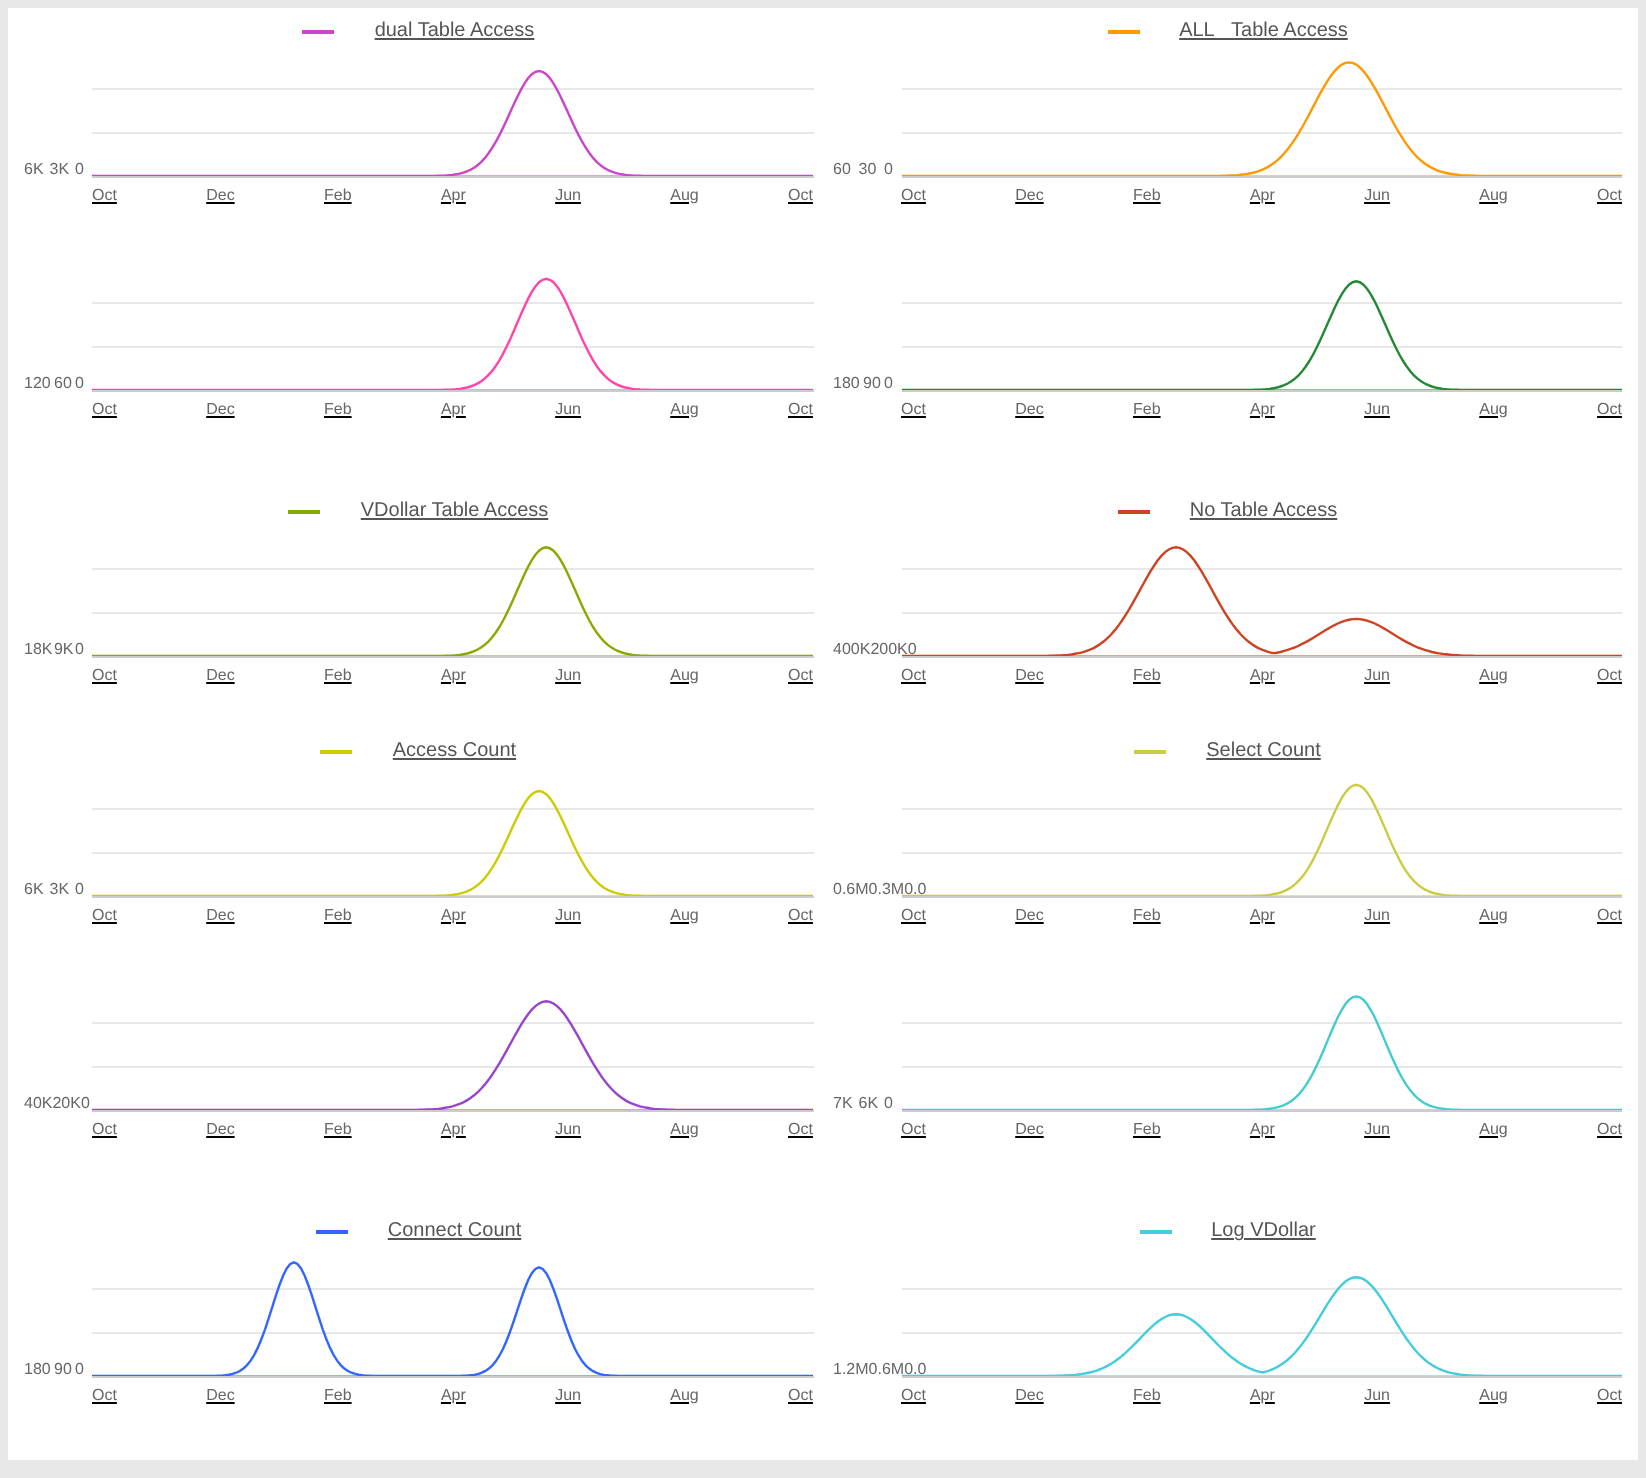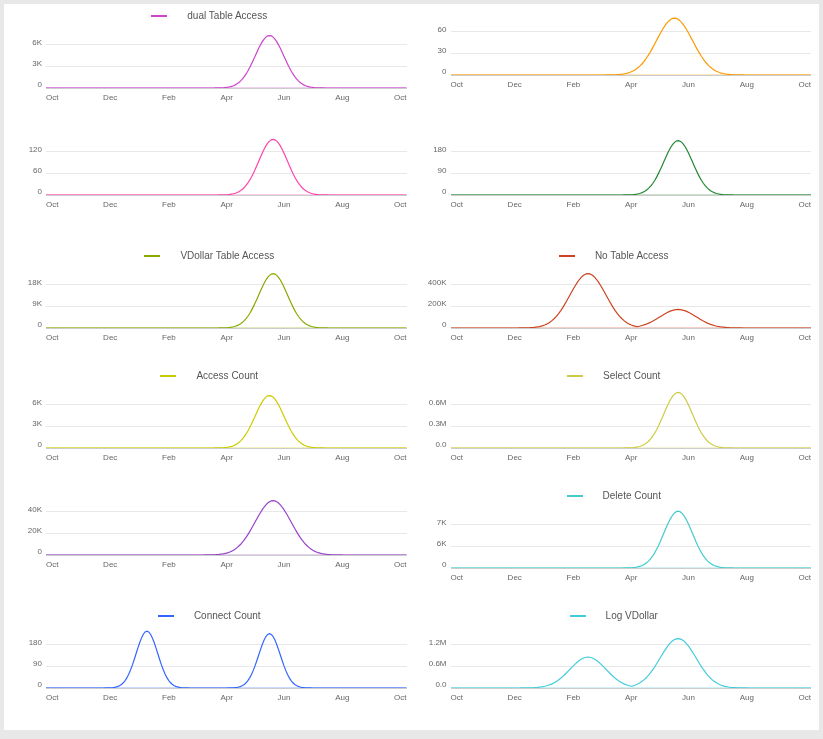--- a/index.html
+++ b/index.html
@@ -27,40 +27,41 @@
     }
     .chart-title {
       text-align: center;
       font-size: 10px;
       color: #555;
       margin-bottom: 2px;
       display: flex;
       align-items: center;
       justify-content: center;
       gap: 20px;
+      text-decoration: underline;
     }
     .legend-line {
       display: inline-block;
       width: 16px;
       height: 2px;
       vertical-align: middle;
     }
     .chart-area {
       position: relative;
       height: 82px;
       width: 100%;
     }
     .y-axis {
       position: absolute;
       left: 0;
-      top: 16px;
+      top: 4px;
       bottom: 16px;
       width: 32px;
       display: flex;
-      flex-direction: column;
+      flex-direction: row;
       justify-content: space-between;
       align-items: flex-end;
       padding-right: 2px;
     }
     .y-label {
       font-size: 8px;
       color: #666;
       line-height: 1;
     }
     .plot-area {
@@ -81,20 +82,21 @@
     }
     .x-axis {
       position: absolute;
       left: 34px;
       right: 0;
       bottom: 0;
       height: 16px;
       display: flex;
       justify-content: space-between;
       align-items: center;
+      text-decoration: underline;
     }
     .x-label {
       font-size: 8px;
       color: #666;
     }
     svg.line-chart {
       position: absolute;
       left: 0;
       top: 0;
       width: 100%;
@@ -130,20 +132,24 @@
           <span class="x-label">Dec</span>
           <span class="x-label">Feb</span>
           <span class="x-label">Apr</span>
           <span class="x-label">Jun</span>
           <span class="x-label">Aug</span>
           <span class="x-label">Oct</span>
         </div>
       </div>
     </div>
     <div class="chart-container">
+      <div class="chart-title">
+        <span class="legend-line" style="background: rgb(255, 153, 0);"></span>
+        <span>ALL_ Table Access</span>
+      </div>
       <div class="chart-area">
         <div class="y-axis">
           <span class="y-label">60</span>
           <span class="y-label">30</span>
           <span class="y-label">0</span>
         </div>
         <div class="plot-area">
           <div class="grid-line" style="top: 33%;"></div>
           <div class="grid-line" style="top: 66%;"></div>
           <svg class="line-chart" viewBox="0 0 100 100" preserveAspectRatio="none">
@@ -354,24 +360,20 @@
           <span class="x-label">Dec</span>
           <span class="x-label">Feb</span>
           <span class="x-label">Apr</span>
           <span class="x-label">Jun</span>
           <span class="x-label">Aug</span>
           <span class="x-label">Oct</span>
         </div>
       </div>
     </div>
     <div class="chart-container">
-      <div class="chart-title">
-        <span class="legend-line" style="background: rgb(68, 204, 204);"></span>
-        <span>Delete Count</span>
-      </div>
       <div class="chart-area">
         <div class="y-axis">
           <span class="y-label">7K</span>
           <span class="y-label">6K</span>
           <span class="y-label">0</span>
         </div>
         <div class="plot-area">
           <div class="grid-line" style="top: 33%;"></div>
           <div class="grid-line" style="top: 66%;"></div>
           <svg class="line-chart" viewBox="0 0 100 100" preserveAspectRatio="none">

